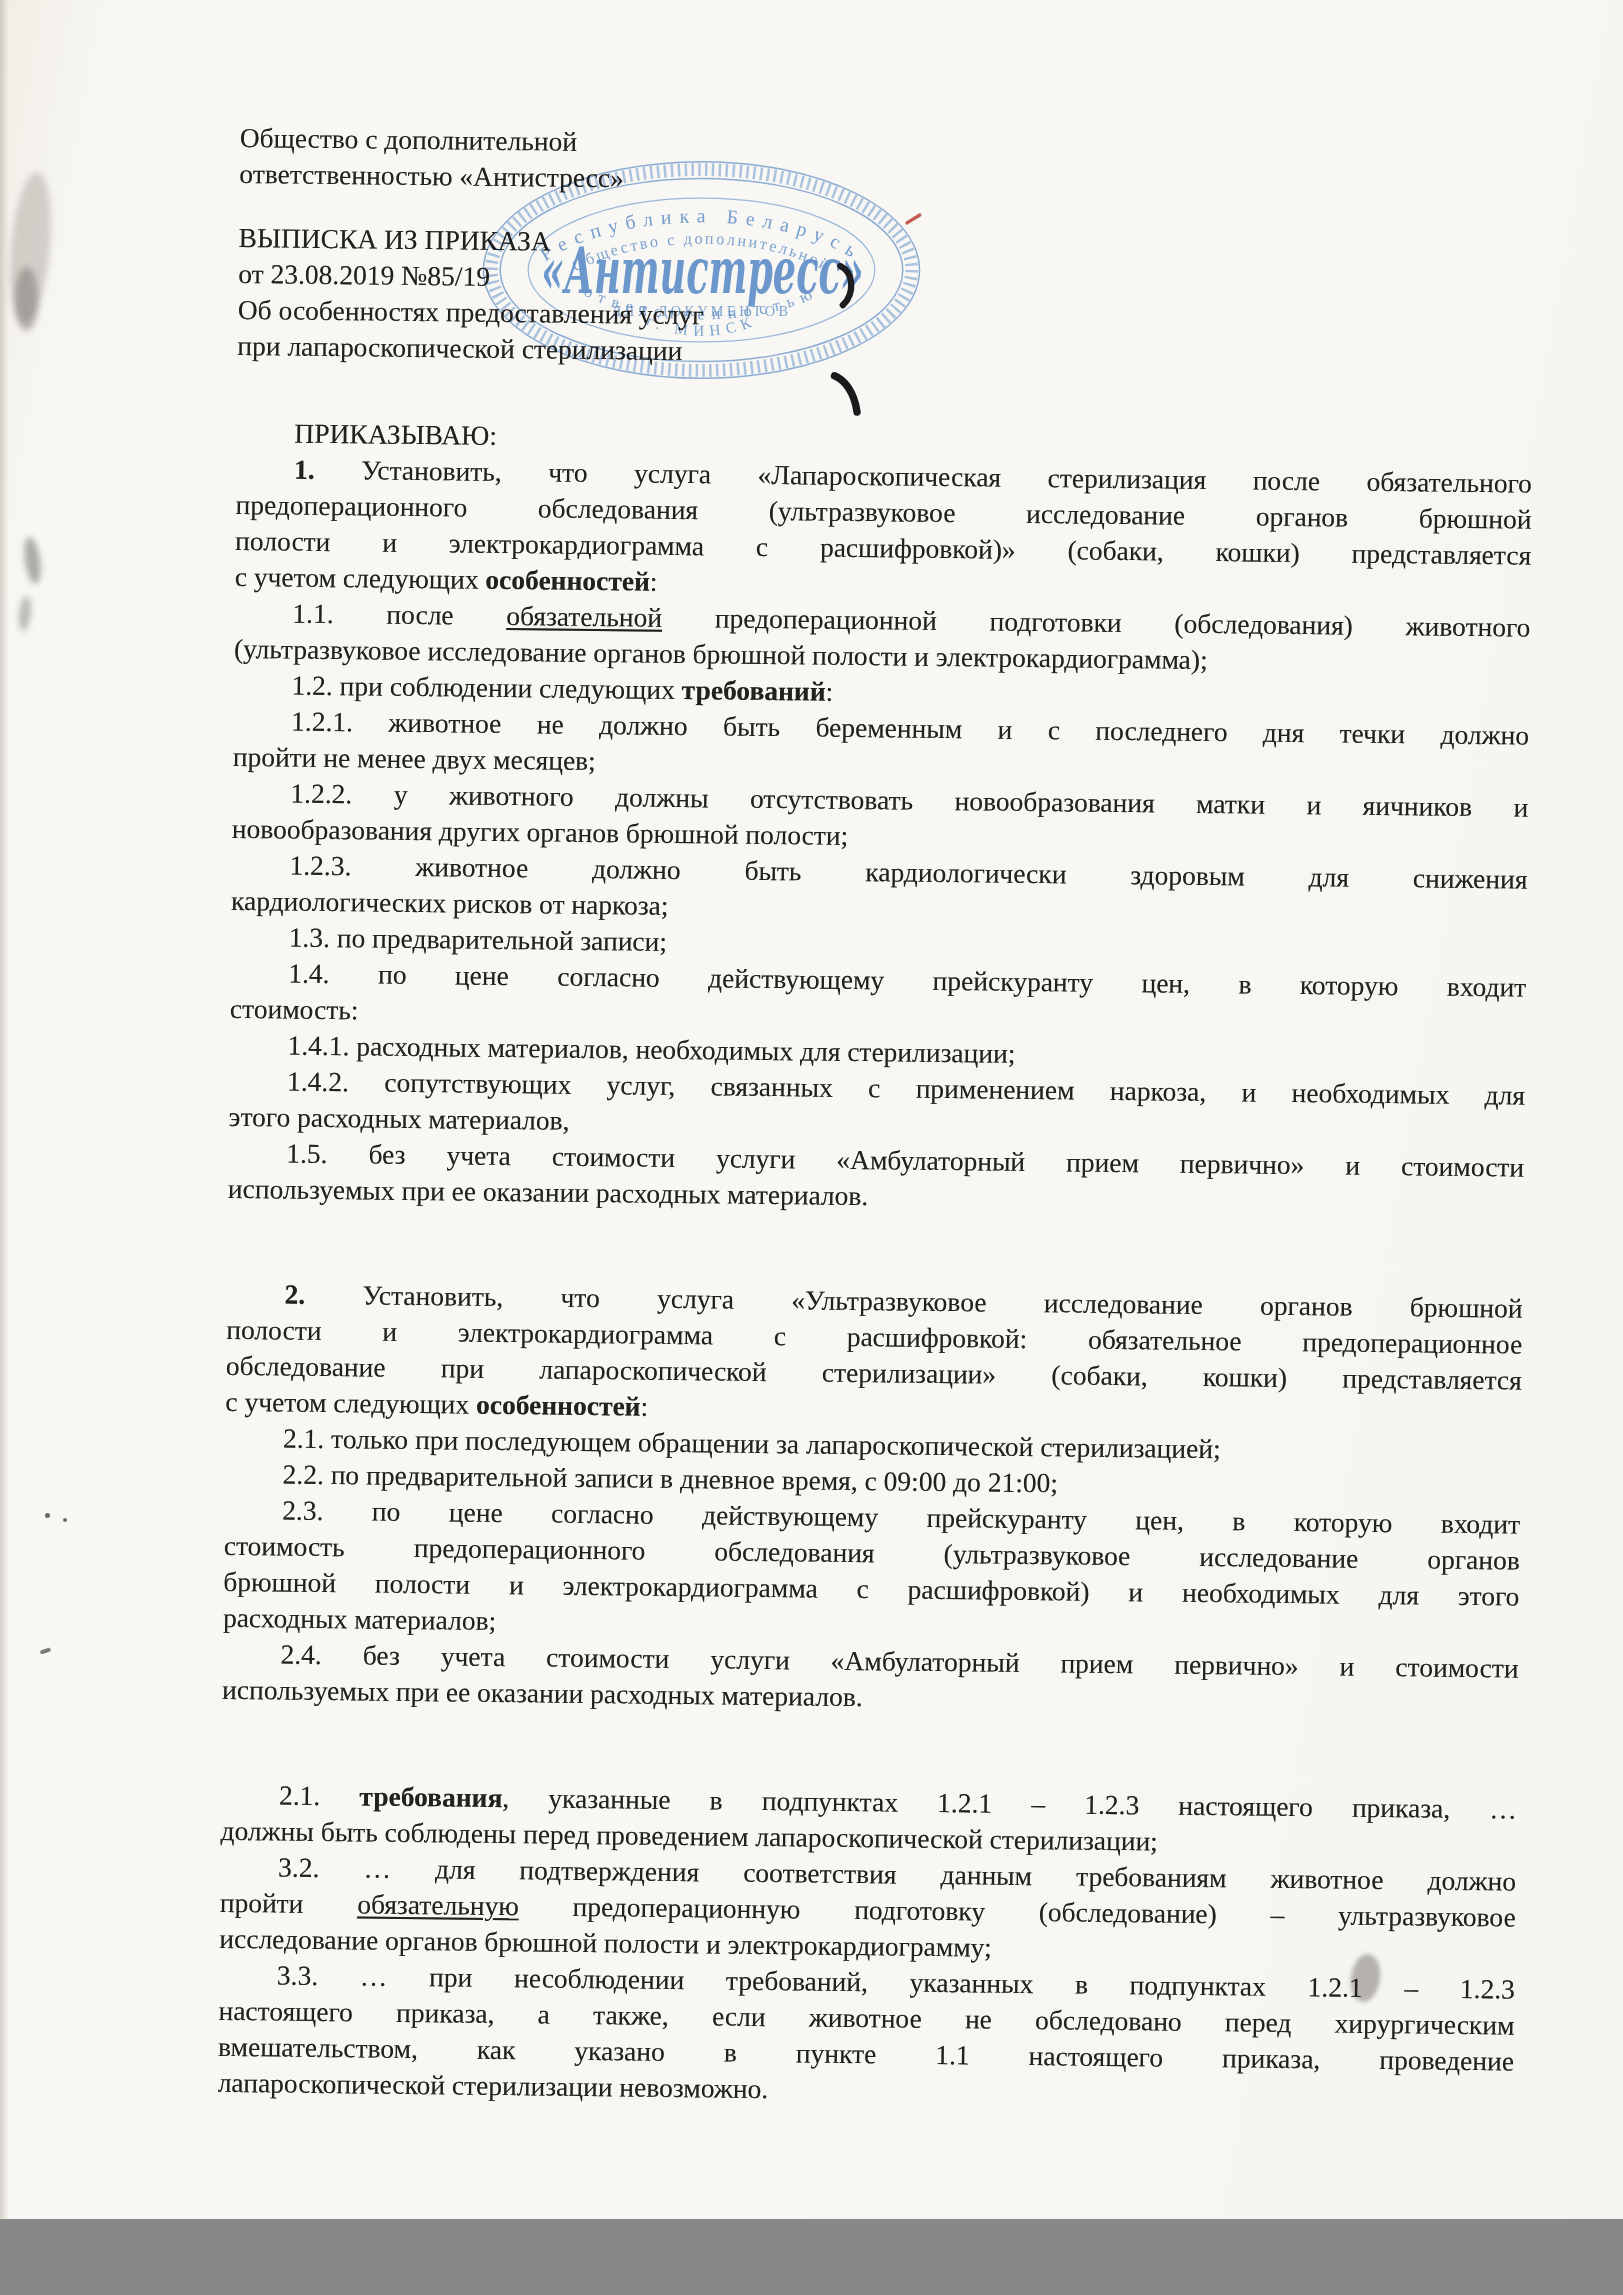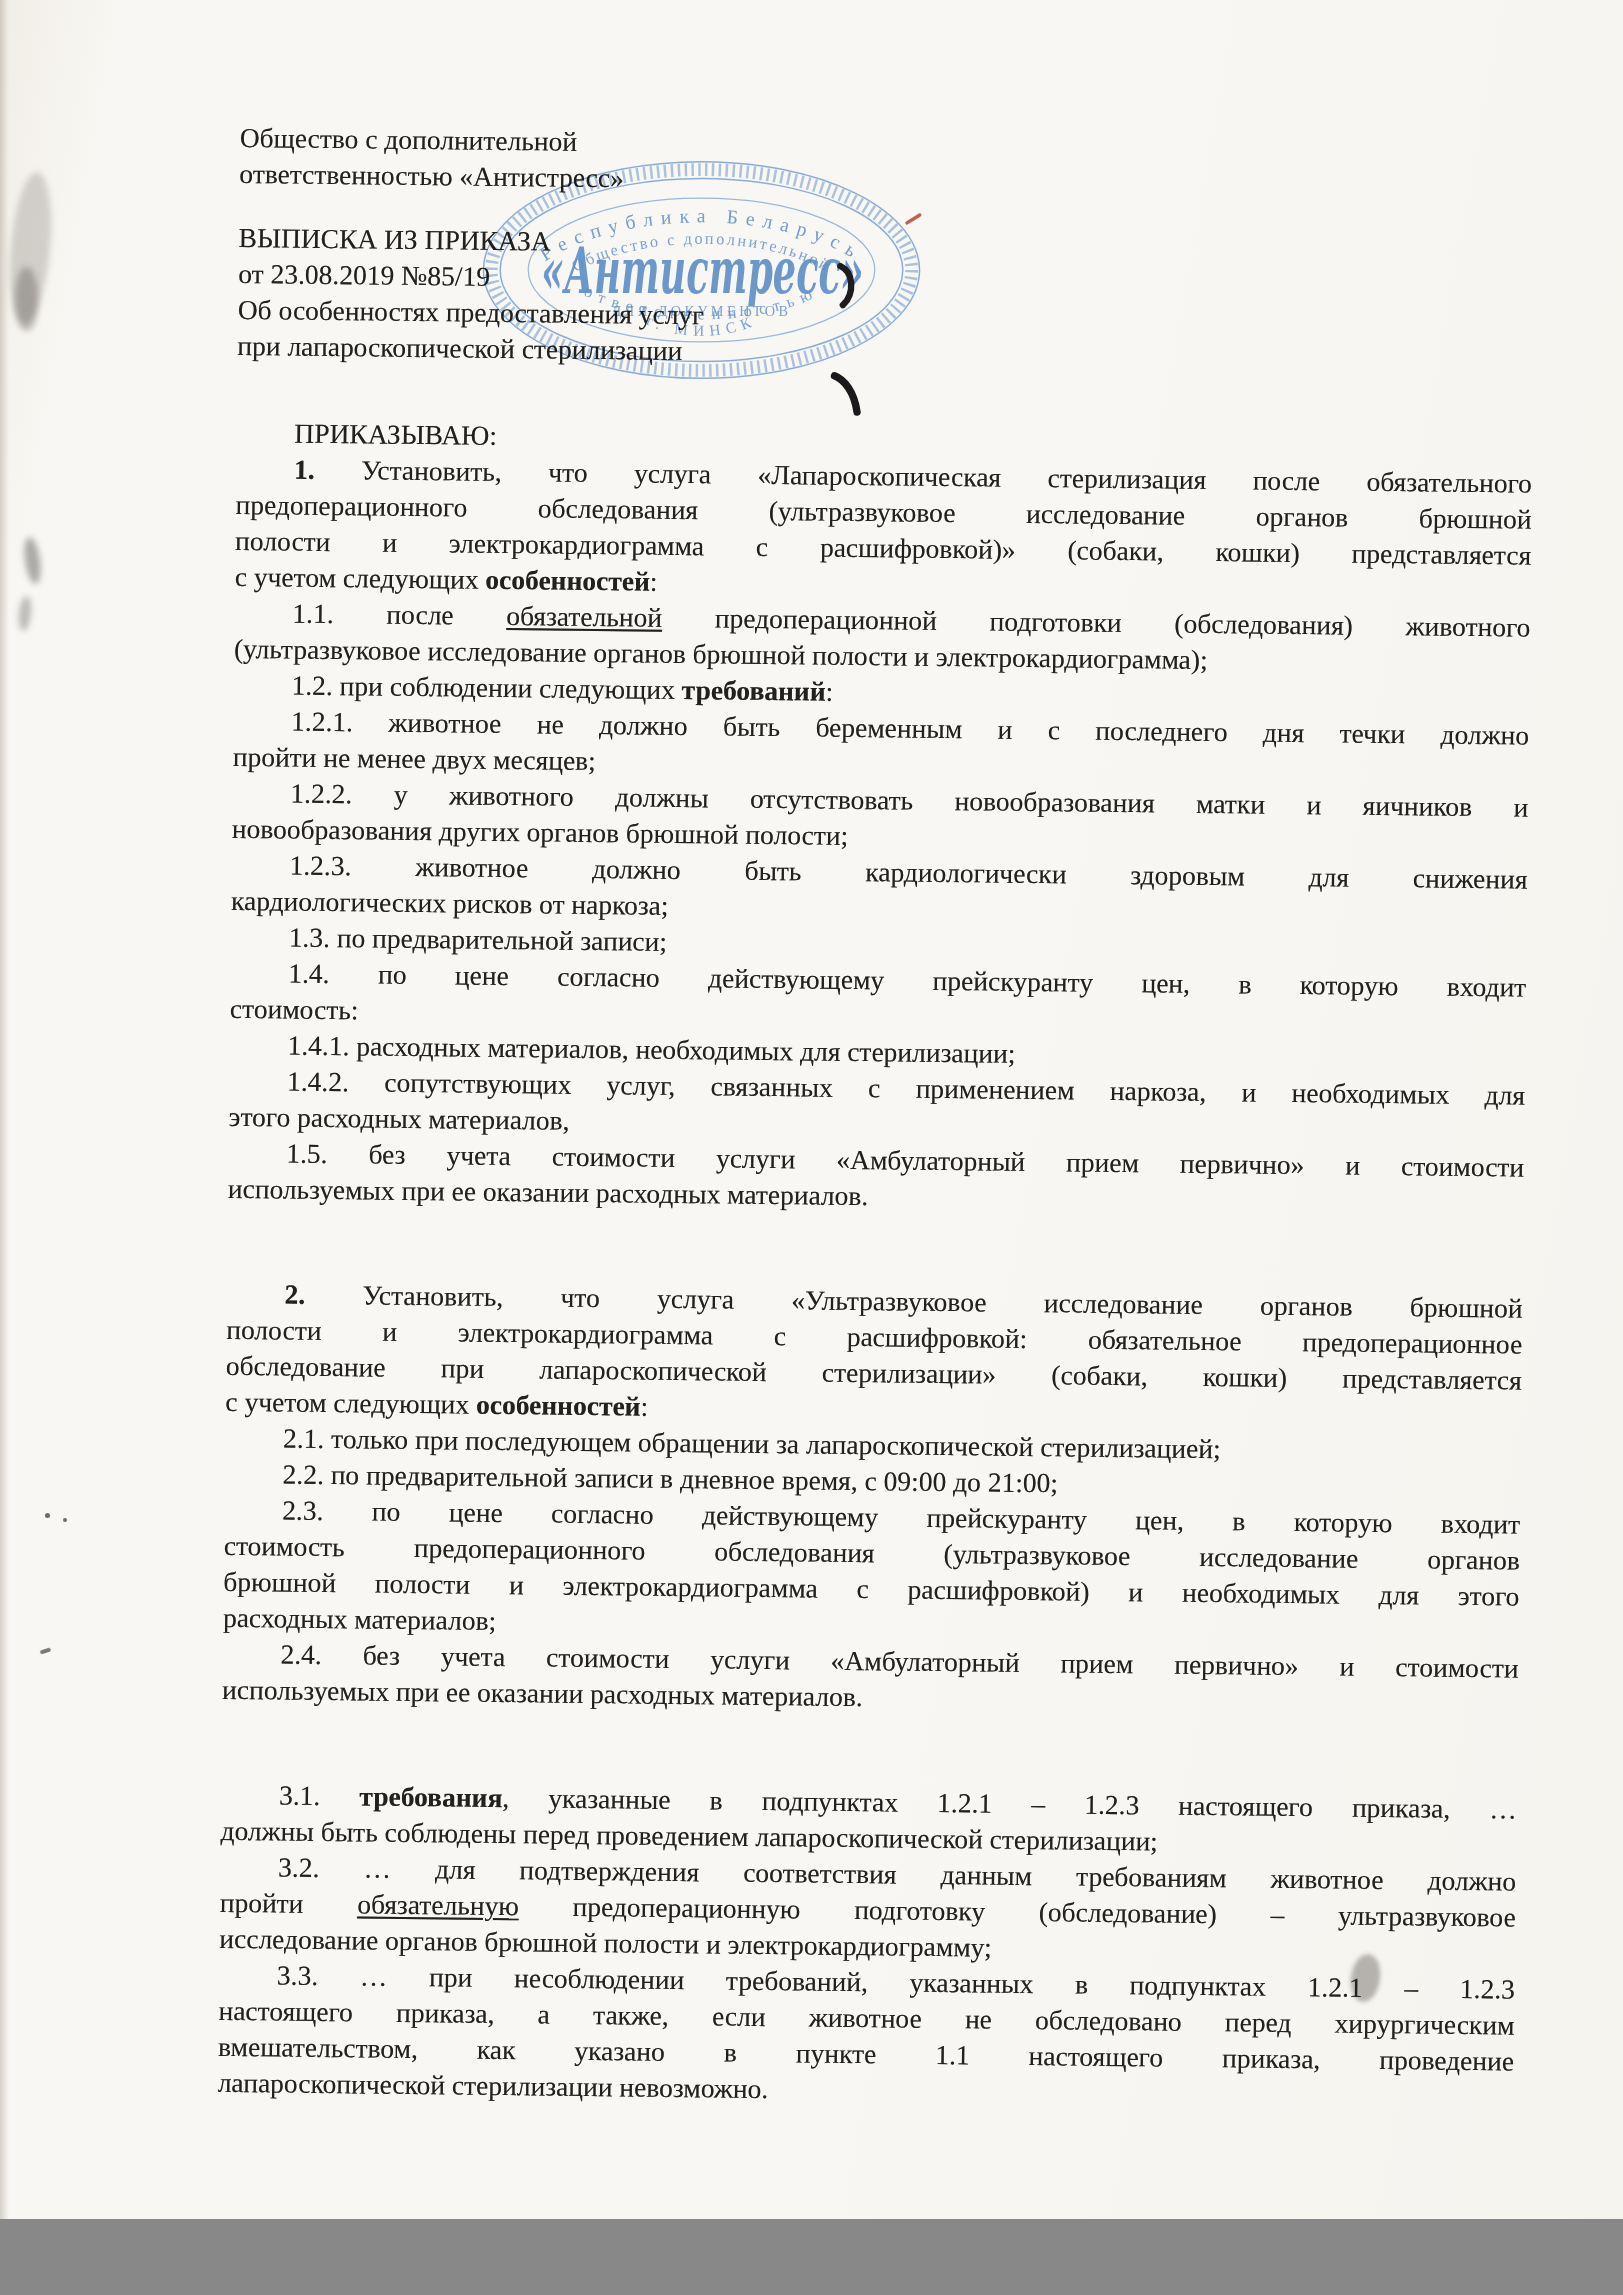--- a/index.html
+++ b/index.html
@@ -145,21 +145,21 @@
           <div class="ln first"><span>2.3. по цене согласно действующему прейскуранту цен, в которую входит</span></div>
           <div class="ln"><span>стоимость предоперационного обследования (ультразвуковое исследование органов</span></div>
           <div class="ln"><span>брюшной полости и электрокардиограмма с расшифровкой) и необходимых для этого</span></div>
           <div class="ln last"><span>расходных материалов;</span></div>
         </div>
         <div class="para">
           <div class="ln first"><span>2.4. без учета стоимости услуги «Амбулаторный прием первично» и стоимости</span></div>
           <div class="ln last"><span>используемых при ее оказании расходных материалов.</span></div>
         </div>
         <div class="para" style="margin-top: 69px;">
-          <div class="ln first"><span>3.1. </span><span class="b">требования</span><span>, указанные в подпунктах 1.2.1 – 1.2.3 настоящего приказа, …</span></div>
+          <div class="ln first"><span>2.1. </span><span class="b">требования</span><span>, указанные в подпунктах 1.2.1 – 1.2.3 настоящего приказа, …</span></div>
           <div class="ln last"><span>должны быть соблюдены перед проведением лапароскопической стерилизации;</span></div>
         </div>
         <div class="para">
           <div class="ln first"><span>3.2. … для подтверждения соответствия данным требованиям животное должно</span></div>
           <div class="ln"><span>пройти </span><span class="u">обязательную</span><span> предоперационную подготовку (обследование) – ультразвуковое</span></div>
           <div class="ln last"><span>исследование органов брюшной полости и электрокардиограмму;</span></div>
         </div>
         <div class="para">
           <div class="ln first"><span>3.3. … при несоблюдении требований, указанных в подпунктах 1.2.1 – 1.2.3</span></div>
           <div class="ln"><span>настоящего приказа, а также, если животное не обследовано перед хирургическим</span></div>

